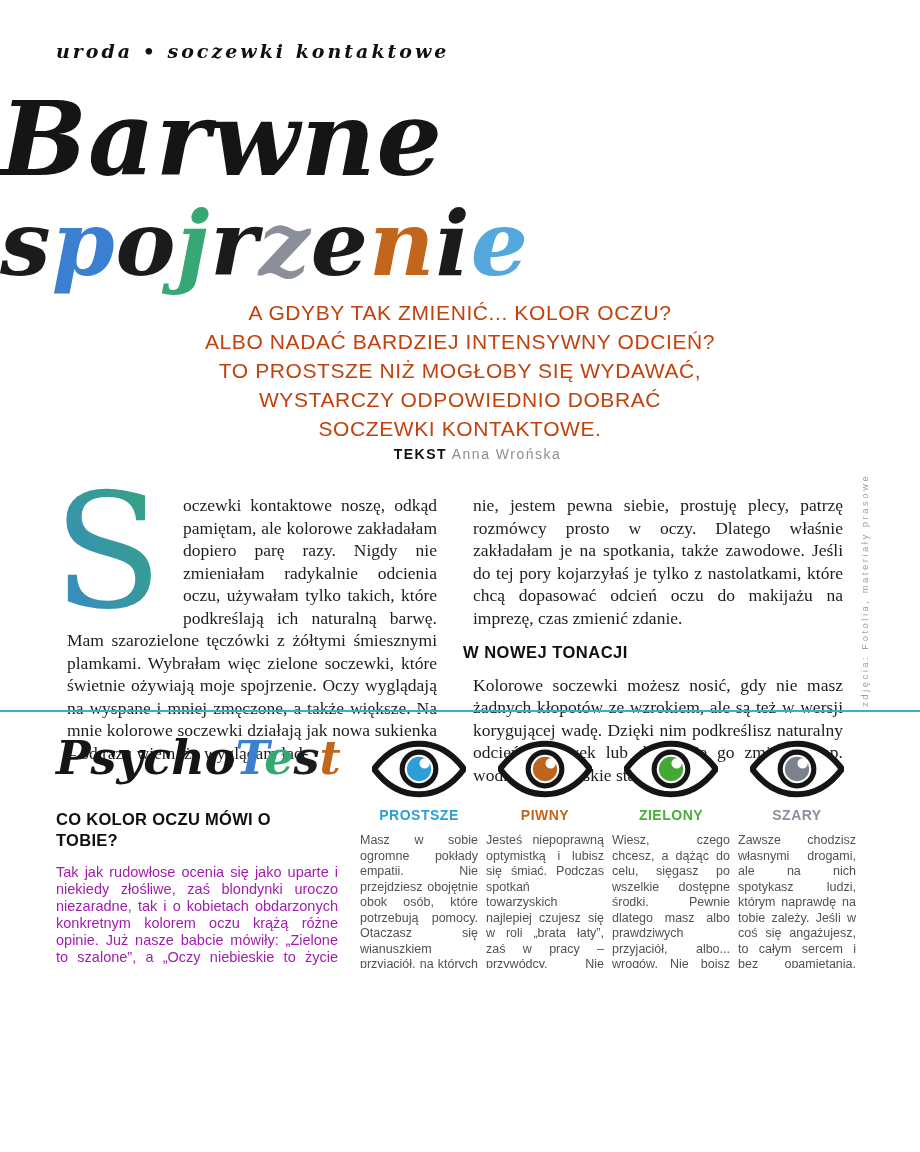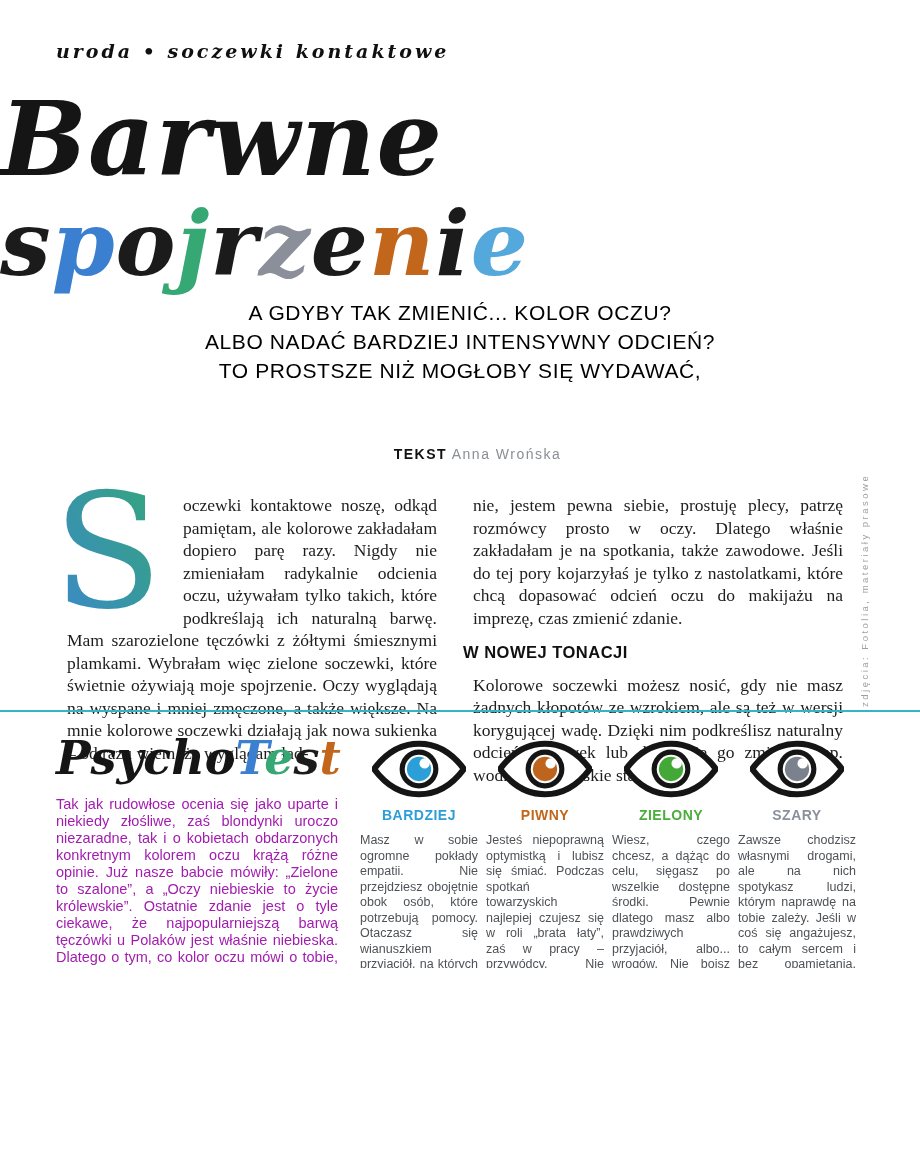--- a/index.html
+++ b/index.html
@@ -8,21 +8,21 @@
 
   .kicker{position:absolute;left:56px;top:40px;font-family:"DejaVu Serif",serif;
           font-style:italic;font-weight:bold;font-size:19px;letter-spacing:3px;color:#101010;}
 
   .title-block{position:absolute;left:0;right:0;top:84px;text-align:left;
                font-family:"DejaVu Serif",serif;font-style:italic;font-weight:bold;color:#151515;}
   .title-line1{font-size:103px;line-height:110px;letter-spacing:1px;}
   .title-line2{font-size:90px;line-height:98px;letter-spacing:1px;}
 
   .subtitle{position:absolute;left:0;right:0;top:298px;text-align:center;
-            color:#000000;font-size:21px;line-height:29px;letter-spacing:0.6px;}
+            color:#c2410c;font-size:21px;line-height:29px;letter-spacing:0.6px;}
 
   .byline{position:absolute;left:0;right:0;top:446px;text-align:center;font-size:14px;letter-spacing:1.5px;padding-left:35px;}
   .byline-label{font-weight:bold;color:#111;}
   .byline-name{color:#8a8f94;}
 
   .columns{position:absolute;left:57px;top:484px;width:796px;display:flex;gap:16px;}
   .col{width:390px;font-family:"Liberation Serif",serif;font-size:17.5px;line-height:22.5px;
        text-align:justify;color:#1d1d1d;}
   .col p{margin:10px;}
   .dropcap-svg{float:left;width:116px;height:122px;margin:4px 10px 0 0;}
@@ -66,20 +66,22 @@
 
   <div class="title-block">
     <div class="title-line1">Barwne</div>
     <div class="title-line2"><span style="color: rgb(27, 27, 27);">s</span><span style="color: rgb(59, 127, 208);">p</span><span style="color: rgb(27, 27, 27);">o</span><span style="color: rgb(54, 168, 116);">j</span><span style="color: rgb(27, 27, 27);">r</span><span style="color: rgb(138, 143, 153);">z</span><span style="color: rgb(27, 27, 27);">e</span><span style="color: rgb(194, 102, 27);">n</span><span style="color: rgb(27, 27, 27);">i</span><span style="color: rgb(84, 168, 219);">e</span></div>
   </div>
 
   <div class="subtitle">
     <div>A GDYBY TAK ZMIENIĆ... KOLOR OCZU?</div>
     <div>ALBO NADAĆ BARDZIEJ INTENSYWNY ODCIEŃ?</div>
     <div>TO PROSTSZE NIŻ MOGŁOBY SIĘ WYDAWAĆ,</div>
+    <div>WYSTARCZY ODPOWIEDNIO DOBRAĆ</div>
+    <div>SOCZEWKI KONTAKTOWE.</div>
   </div>
 
   <div class="byline">
     <span class="byline-label">TEKST</span>
     <span class="byline-name">Anna Wrońska</span>
   </div>
 
   <div class="columns">
     <div class="col">
       <svg class="dropcap-svg" viewBox="0 0 116 122">
@@ -99,33 +101,34 @@
       <p>Kolorowe soczewki możesz nosić, gdy nie masz żadnych kłopotów ze wzrokiem, ale są też w wersji korygującej wadę. Dzięki nim podkreślisz naturalny odcień tęczówek lub delikatnie go zmienisz, np. wodniste niebieskie staną się</p>
     </div>
   </div>
 
   <div class="photo-credit">zdjęcia: Fotolia, materiały prasowe</div>
 
   <div class="divider-teal" style="background: rgb(53, 180, 201);"></div>
 
   <div class="pt-left">
     <div class="pt-title"><span>Psycho</span><span style="color: rgb(59, 127, 208);">T</span><span style="color: rgb(54, 168, 116);">e</span><span style="color: rgb(27, 27, 27);">s</span><span style="color: rgb(194, 102, 27);">t</span></div>
+    <div class="pt-heading">CO KOLOR OCZU MÓWI O TOBIE?</div>
     <div class="pt-intro">Tak jak rudowłose ocenia się jako uparte i niekiedy złośliwe, zaś blondynki uroczo niezaradne, tak i o kobietach obdarzonych konkretnym kolorem oczu krążą różne opinie. Już nasze babcie mówiły: „Zielone to szalone”, a „Oczy niebieskie to życie królewskie”. Ostatnie zdanie jest o tyle ciekawe, że najpopularniejszą barwą tęczówki u Polaków jest właśnie niebieska. Dlatego o tym, co kolor oczu mówi o tobie, piszemy z przymrużeniem oka.</div>
   </div>
 
   <div class="pt-cols">
 
     <div class="pt-col">
       <svg class="eye-svg" viewBox="0 0 100 62">
         <path d="M2,31 C16,12 32,4 50,4 C68,4 84,12 98,31 C84,50 68,58 50,58 C32,58 16,50 2,31 Z" fill="#ffffff" stroke="#151515" stroke-width="6.5"></path>
         <circle cx="50" cy="31" r="18" fill="#ffffff" stroke="#151515" stroke-width="5.5"></circle>
         <circle cx="50" cy="31" r="13" fill="#2d9fd8"></circle>
         <circle cx="56" cy="25" r="5.5" fill="#ffffff"></circle>
       </svg>
-      <div class="pt-label" style="color: rgb(45, 159, 216);">BARDZIEJ</div>
+      <div class="pt-label" style="color: rgb(45, 159, 216);">PROSTSZE</div>
       <div class="pt-text">Masz w sobie ogromne pokłady empatii. Nie przejdziesz obojętnie obok osób, które potrzebują pomocy. Otaczasz się wianuszkiem przyjaciół, na których możesz zawsze polegać. I dobrze, bo – jako osoba z natury mało zdecydowana – często potrzebujesz wsparcia i życzliwej rady.</div>
     </div>
 
     <div class="pt-col">
       <svg class="eye-svg" viewBox="0 0 100 62">
         <path d="M2,31 C16,12 32,4 50,4 C68,4 84,12 98,31 C84,50 68,58 50,58 C32,58 16,50 2,31 Z" fill="#ffffff" stroke="#151515" stroke-width="6.5"></path>
         <circle cx="50" cy="31" r="18" fill="#ffffff" stroke="#151515" stroke-width="5.5"></circle>
         <circle cx="50" cy="31" r="13" fill="#bf641d"></circle>
         <circle cx="56" cy="25" r="5.5" fill="#ffffff"></circle>
       </svg>

